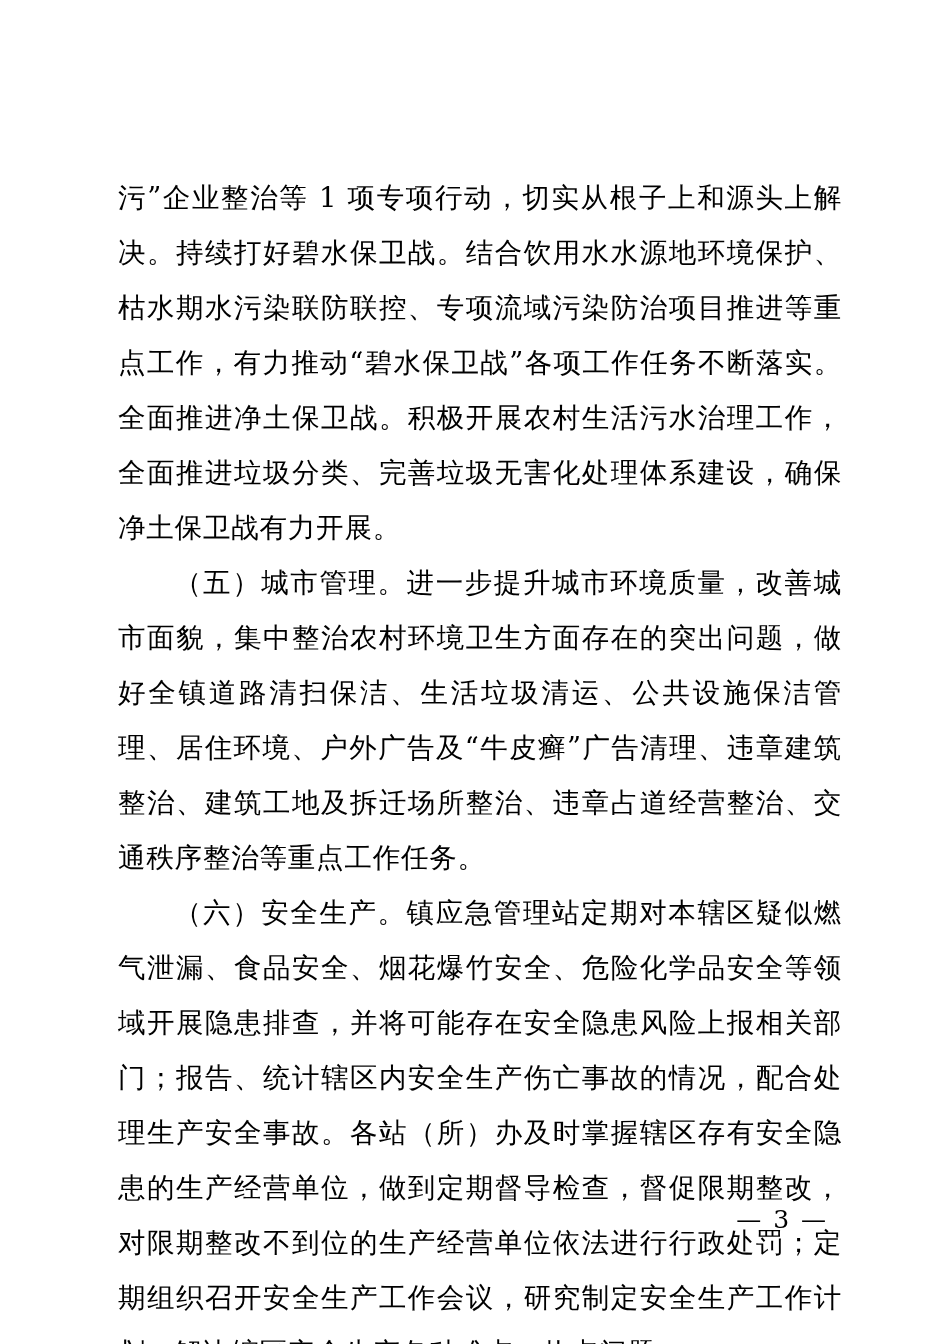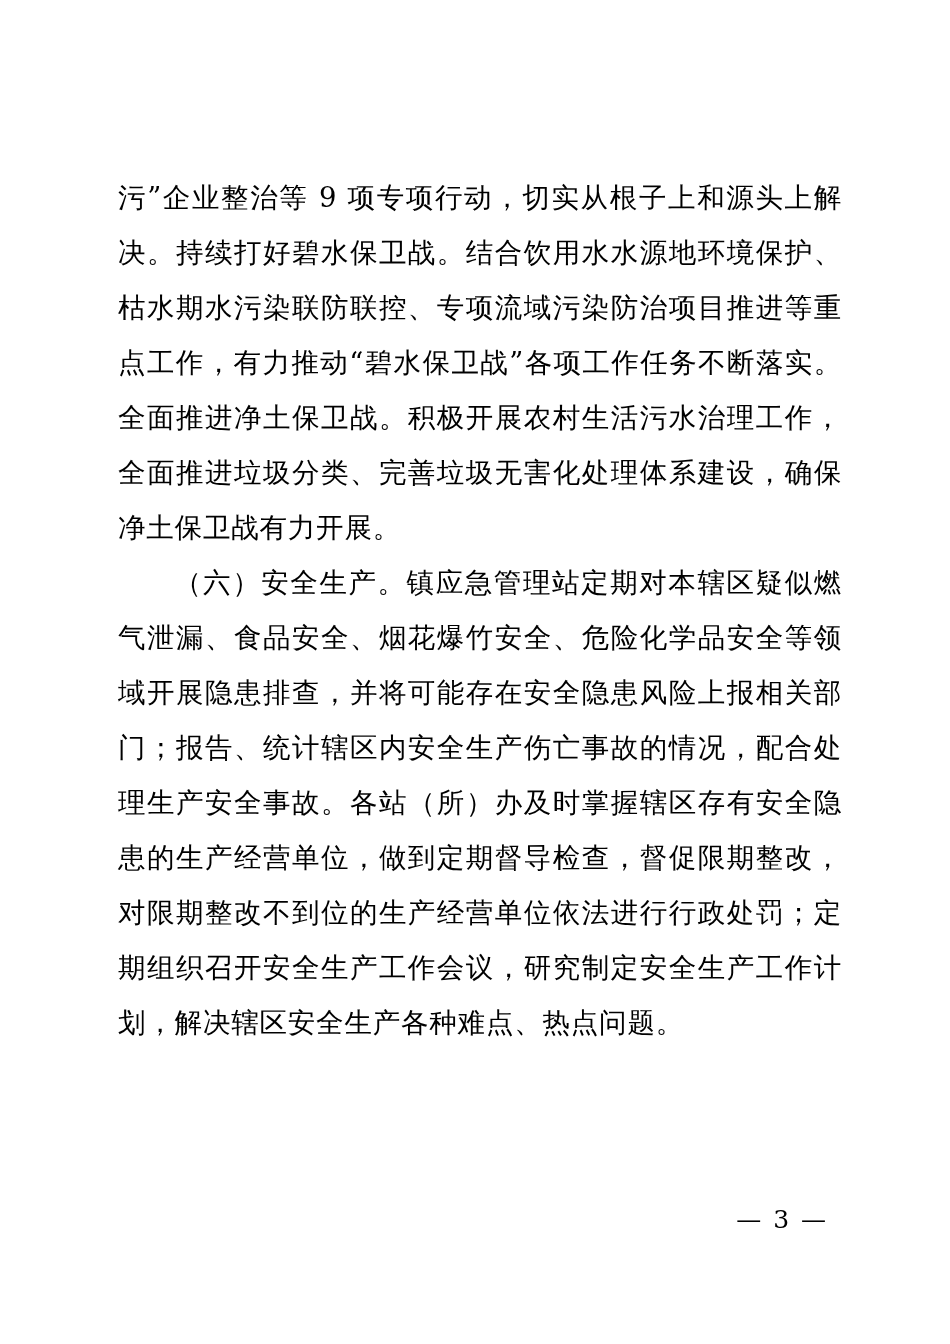--- a/index.html
+++ b/index.html
@@ -50,19 +50,20 @@
   }
   .pgnum {
     display: inline-block;
   }
 </style>
 </head>
 <body>
 
 <div class="page">
   <div class="body-text">
-    <p class="para">污”企业整治等 9 项专项行动，切实从根子上和源头上解决。持续打好碧水保卫战。结合饮用水水源地环境保护、枯水期水污染联防联控、专项流域污染防治项目推进等重点工作，有力推动“碧水保卫战”各项工作任务不断落实。全面推进净土保卫战。积极开展农村生活污水治理工作，全面推进垃圾分类、完善垃圾无害化处理体系建设，确保净土保卫战有力开展。</p>
+    <p class="para">污”企业整治等 1 项专项行动，切实从根子上和源头上解决。持续打好碧水保卫战。结合饮用水水源地环境保护、枯水期水污染联防联控、专项流域污染防治项目推进等重点工作，有力推动“碧水保卫战”各项工作任务不断落实。全面推进净土保卫战。积极开展农村生活污水治理工作，全面推进垃圾分类、完善垃圾无害化处理体系建设，确保净土保卫战有力开展。</p>
+    <p class="para indent">（五）城市管理。进一步提升城市环境质量，改善城市面貌，集中整治农村环境卫生方面存在的突出问题，做好全镇道路清扫保洁、生活垃圾清运、公共设施保洁管理、居住环境、户外广告及“牛皮癣”广告清理、违章建筑整治、建筑工地及拆迁场所整治、违章占道经营整治、交通秩序整治等重点工作任务。</p>
     <p class="para indent">（六）安全生产。镇应急管理站定期对本辖区疑似燃气泄漏、食品安全、烟花爆竹安全、危险化学品安全等领域开展隐患排查，并将可能存在安全隐患风险上报相关部门；报告、统计辖区内安全生产伤亡事故的情况，配合处理生产安全事故。各站（所）办及时掌握辖区存有安全隐患的生产经营单位，做到定期督导检查，督促限期整改，对限期整改不到位的生产经营单位依法进行行政处罚；定期组织召开安全生产工作会议，研究制定安全生产工作计划，解决辖区安全生产各种难点、热点问题。</p>
   </div>
   <div class="footer">
     <span class="pgnum">— 3 —</span>
   </div>
 </div>
 
 </body></html>

